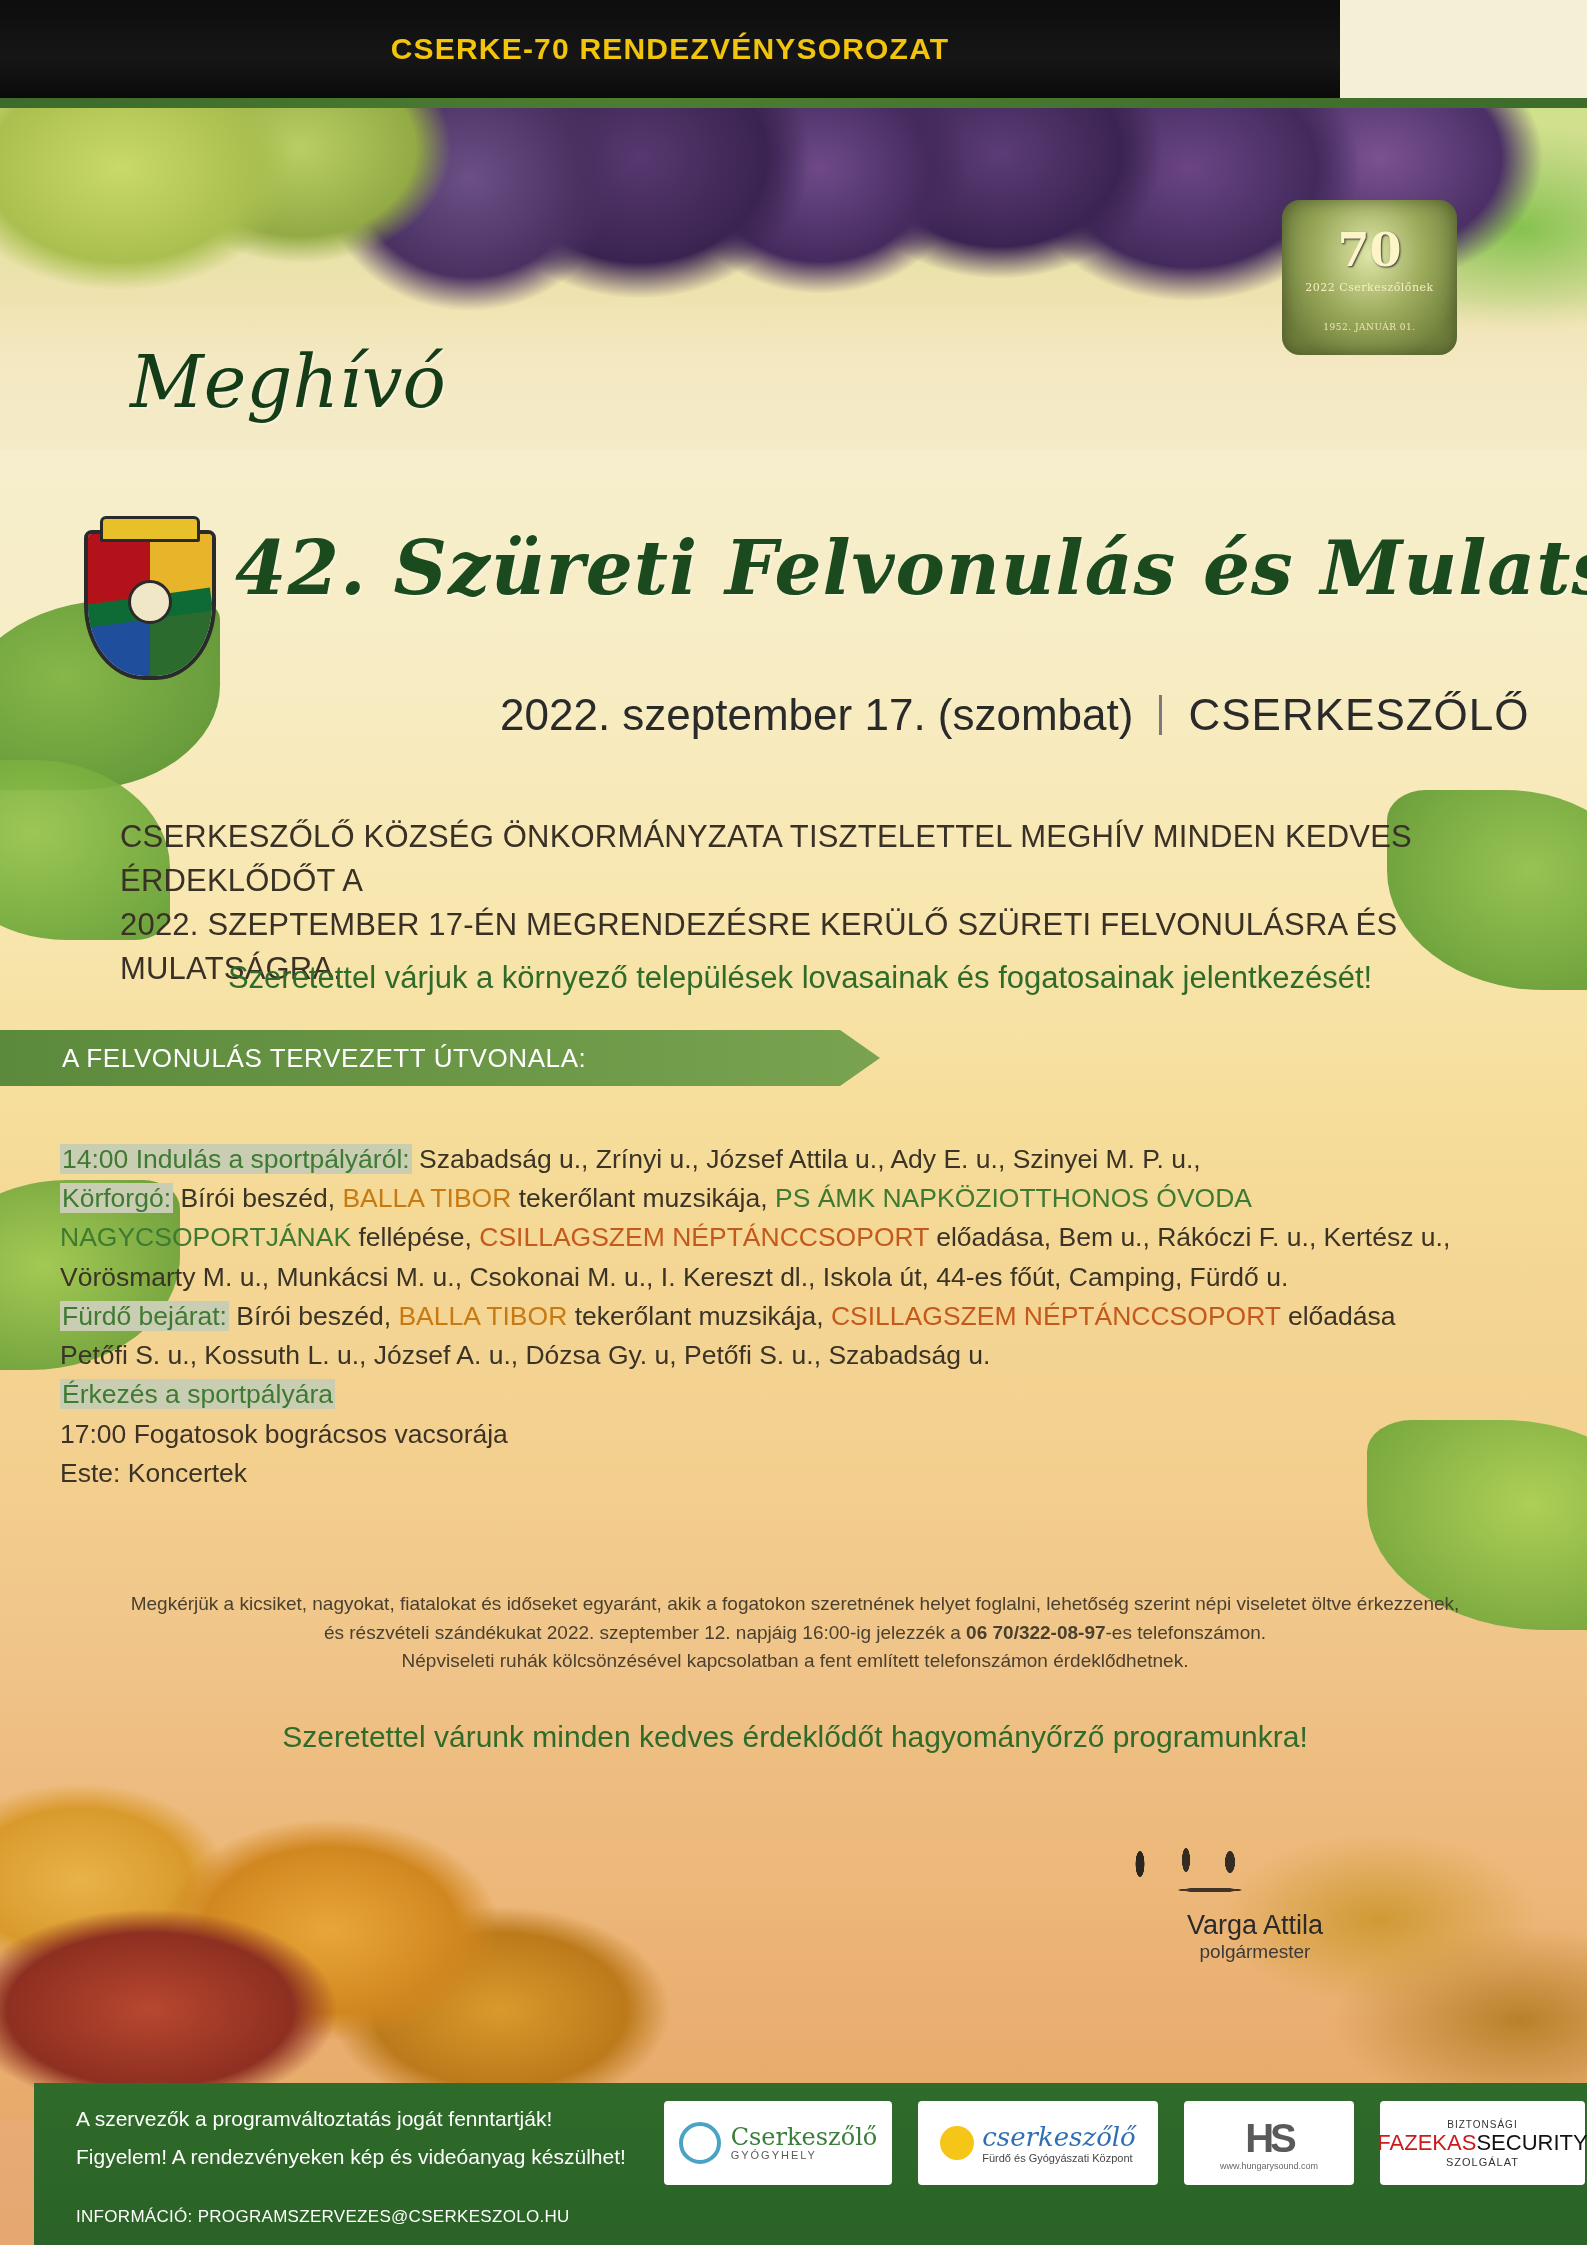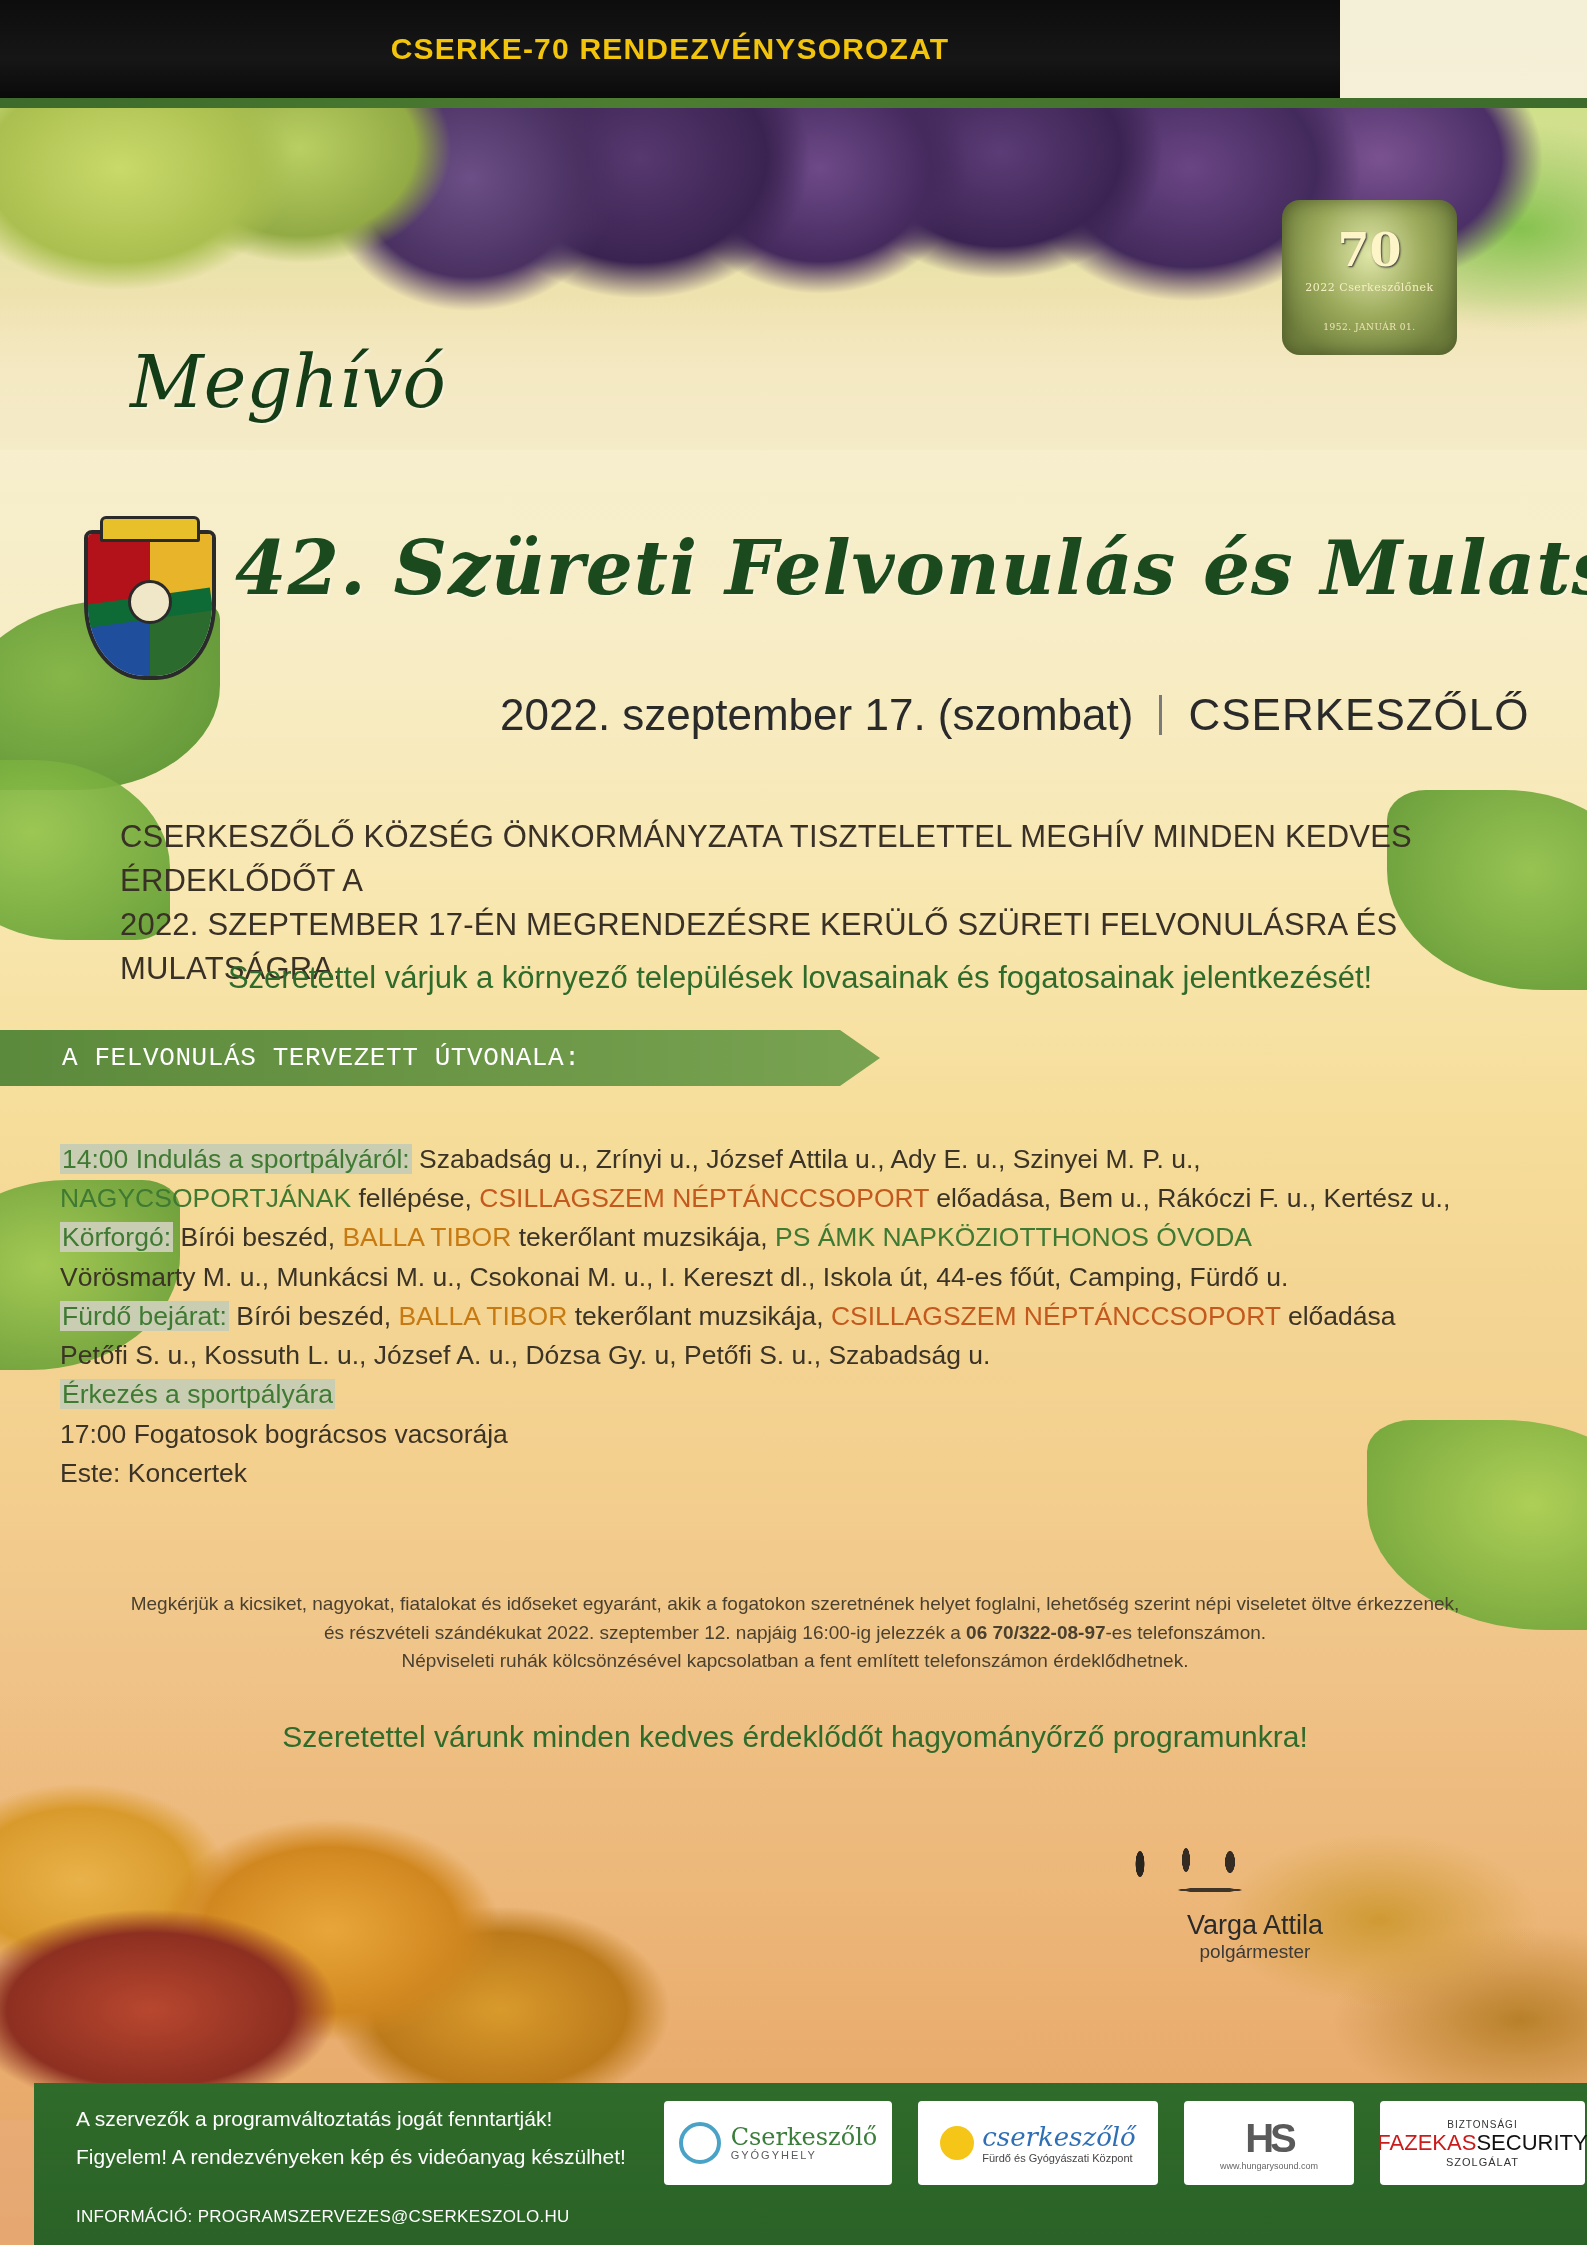--- a/index.html
+++ b/index.html
@@ -161,21 +161,21 @@
     position: absolute; left: 135px; top: 960px; width: 1330px;
     text-align: center;
     font-size: 31px; color: #2f6b2a; font-weight: normal;
   }
 
   
   .route-banner {
     position: absolute; left: 0; top: 1030px; width: 880px; height: 56px;
     background: linear-gradient(90deg, #5c8a3c 0%, #6b9746 55%, #79a351 100%);
     clip-path: polygon(0 0, 840px 0, 880px 28px, 840px 56px, 0 56px);
-    display: flex; align-items: center; font-family: Liberation Mono, monospace;
+    display: flex; align-items: center;
   }
   .route-banner .t {
     margin-left: 62px; color: #fff; font-size: 26px; letter-spacing: .6px;
   }
 
   
   .program {
     position: absolute; left: 60px; top: 1140px; width: 1480px;
     font-size: 26.5px; line-height: 1.48; color: #3b3326;
   }
@@ -323,24 +323,24 @@
 
   <div class="route-banner">
     <div class="t">A FELVONULÁS TERVEZETT ÚTVONALA:</div>
   </div>
 
   <div class="program">
     <div class="ln">
       <span class="hl g">14:00 Indulás a sportpályáról:</span><span class="dk"> Szabadság u., Zrínyi u., József Attila u., Ady E. u., Szinyei M. P. u.,</span>
     </div>
     <div class="ln">
+      <span class="hl g">Körforgó:</span><span class="dk"> Bírói beszéd, </span><span class="o">BALLA  TIBOR</span><span class="dk"> tekerőlant muzsikája, </span><span class="g">PS ÁMK NAPKÖZIOTTHONOS ÓVODA</span>
+    </div>
+    <div class="ln">
       <span class="g">NAGYCSOPORTJÁNAK</span><span class="dk"> fellépése, </span><span class="r">CSILLAGSZEM NÉPTÁNCCSOPORT</span><span class="dk"> előadása, Bem u., Rákóczi F. u., Kertész u.,</span>
-    </div>
-    <div class="ln">
-      <span class="hl g">Körforgó:</span><span class="dk"> Bírói beszéd, </span><span class="o">BALLA  TIBOR</span><span class="dk"> tekerőlant muzsikája, </span><span class="g">PS ÁMK NAPKÖZIOTTHONOS ÓVODA</span>
     </div>
     <div class="ln dk">Vörösmarty M. u., Munkácsi M. u., Csokonai M. u., I. Kereszt dl., Iskola út, 44-es főút, Camping, Fürdő u.</div>
     <div class="ln">
       <span class="hl g">Fürdő bejárat:</span><span class="dk"> Bírói beszéd, </span><span class="o">BALLA TIBOR</span><span class="dk"> tekerőlant muzsikája, </span><span class="r">CSILLAGSZEM NÉPTÁNCCSOPORT</span><span class="dk"> előadása</span>
     </div>
     <div class="ln dk">Petőfi S. u., Kossuth L. u., József A. u., Dózsa Gy. u, Petőfi S. u., Szabadság u.</div>
     <div class="ln"><span class="hl g">Érkezés a sportpályára</span></div>
     <div class="ln dk">17:00 Fogatosok bográcsos vacsorája</div>
     <div class="ln dk">Este: Koncertek</div>
   </div>

